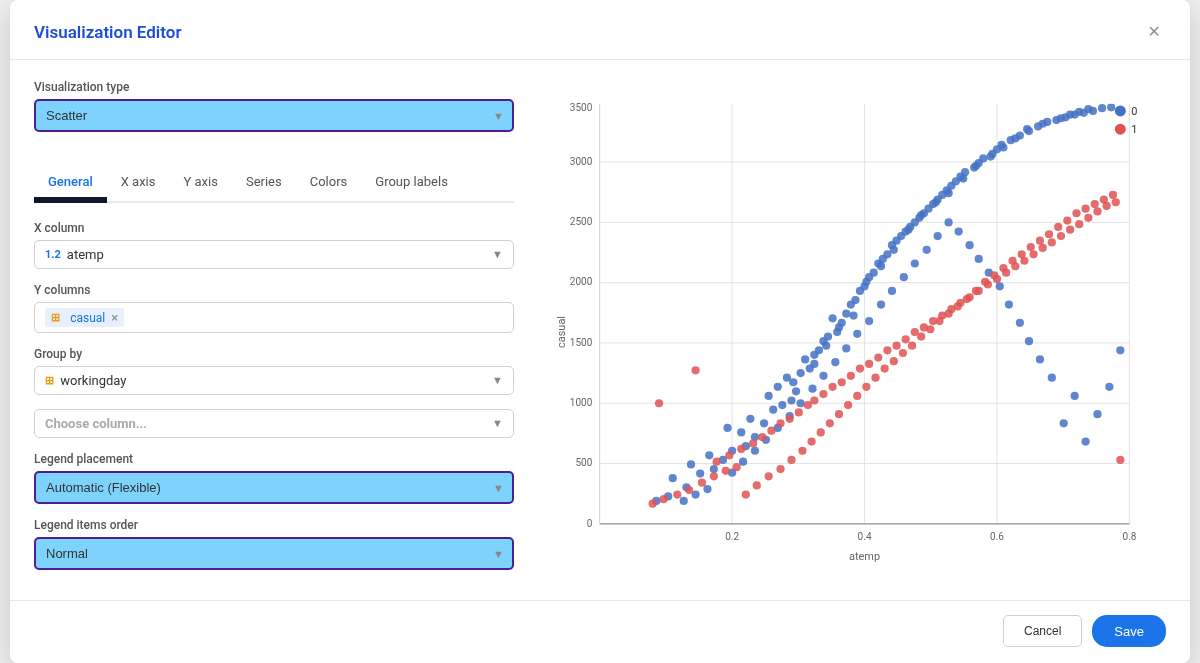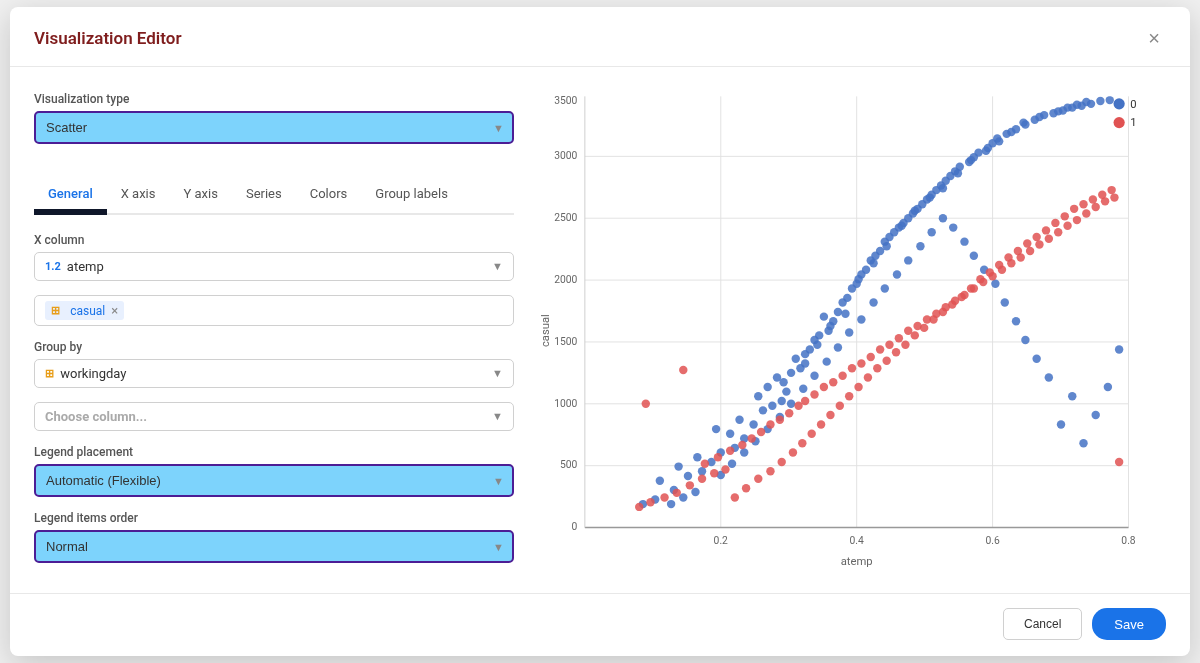--- a/index.html
+++ b/index.html
@@ -26,38 +26,37 @@
     .dialog-header {
       display: flex;
       align-items: center;
       justify-content: space-between;
       padding: 18px 24px 14px 24px;
       border-bottom: 1px solid #e8e8e8;
     }
     .dialog-title {
       font-size: 17px;
       font-weight: 600;
-      color: #7f1d1d;
+      color: #1d4ed8;
       text-align: right;
     }
     .close-btn {
       background: none;
       border: none;
       cursor: pointer;
       font-size: 20px;
       color: #888;
       padding: 2px 6px;
       border-radius: 4px;
     }
     .dialog-body {
       display: flex;
       flex: 1;
       padding: 20px 24px 16px 24px;
-      gap: 24px;
-      align-items: flex-end;
+      gap: 40px;
     }
     .left-panel {
       width: 480px;
       flex-shrink: 0;
       display: flex;
       flex-direction: column;
       gap: 0;
     }
     .select-wrapper {
       position: relative;
@@ -253,20 +252,21 @@
         <div class="select-wrapper">
           <div class="input-with-icon" style="cursor:pointer;">
             <span class="col-type-icon">1.2</span>
             <span class="col-value">atemp</span>
             <span class="dropdown-arrow">▼</span>
           </div>
         </div>
       </div>
 
       <div class="form-section">
+        <div class="form-label">Y columns</div>
         <div class="y-cols-field">
           <div class="tag">
             <span class="col-type-icon agg">⊞</span>
             <span>casual</span>
             <span class="tag-remove">×</span>
           </div>
         </div>
       </div>
 
       <div class="form-section">

